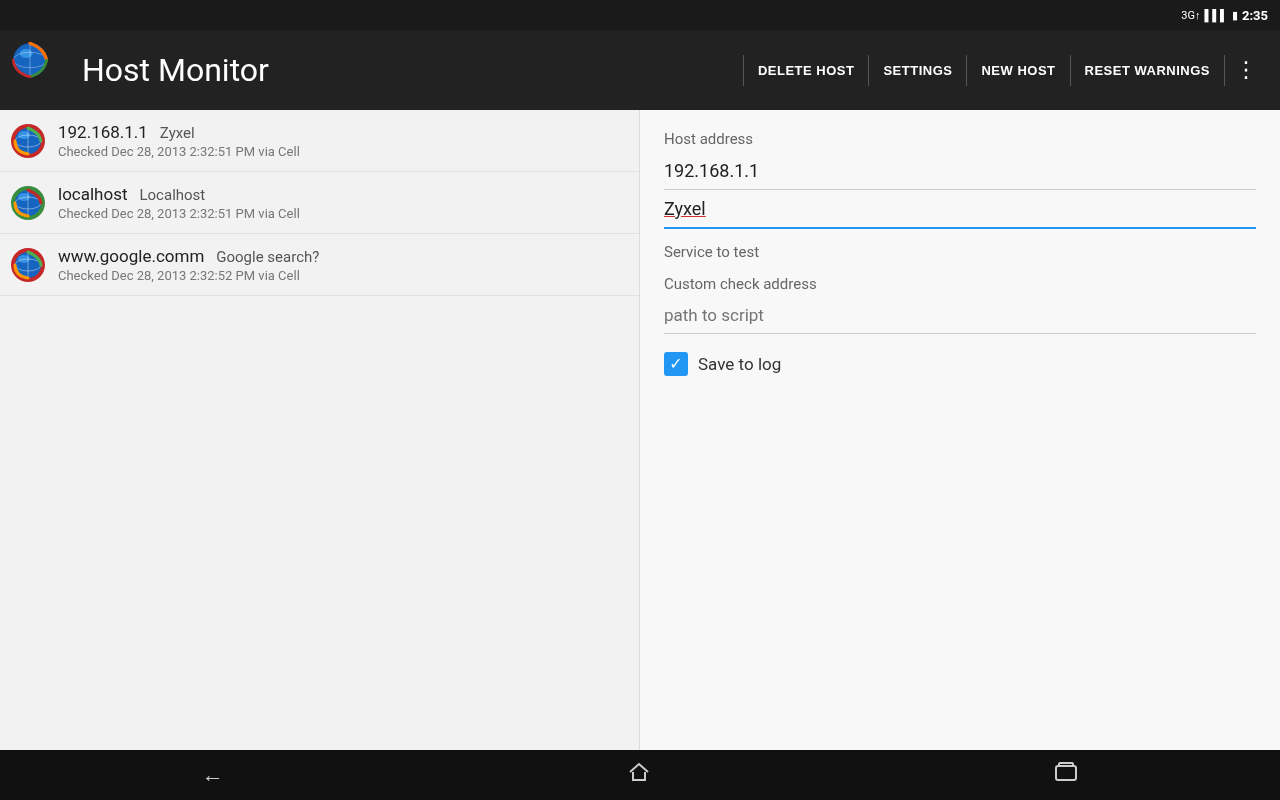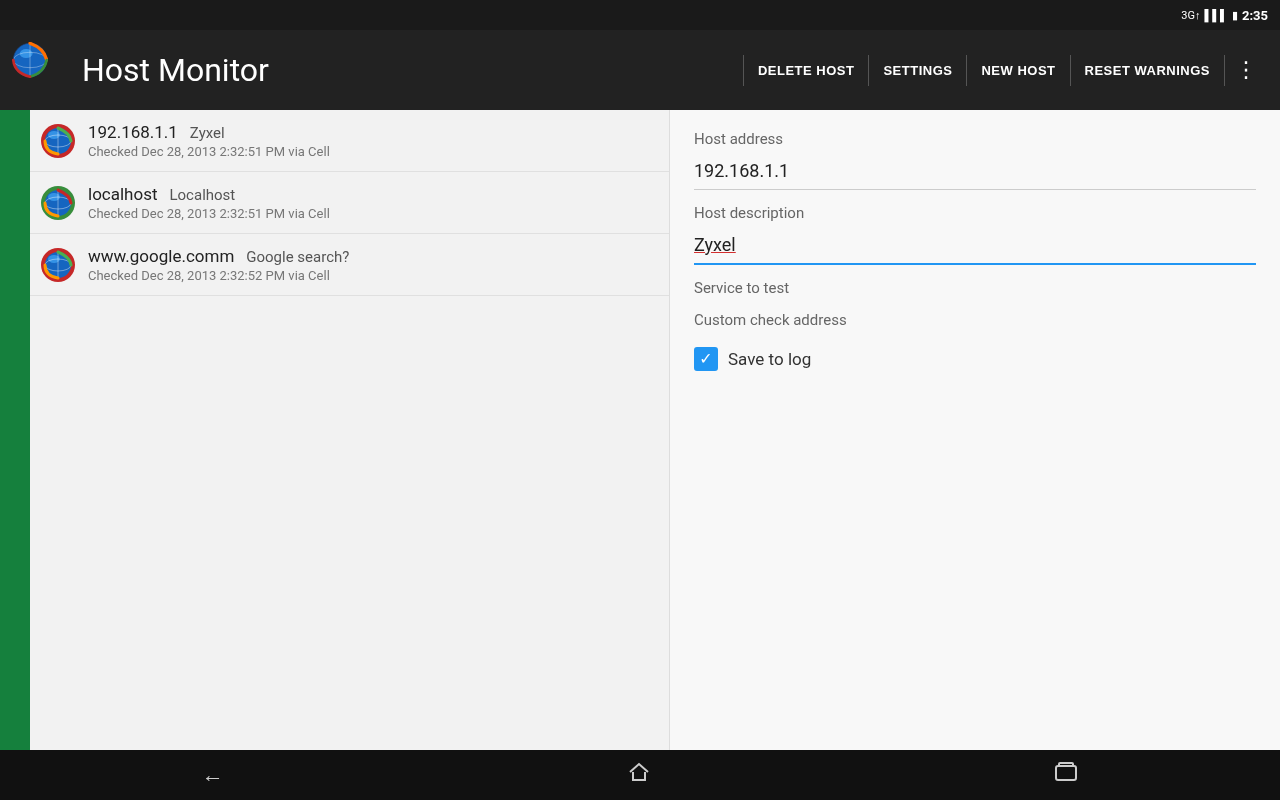--- a/index.html
+++ b/index.html
@@ -80,21 +80,20 @@
       background: transparent;
       letter-spacing: 1px;
     }
 
     
     #main-content {
       display: flex;
       width: 100%;
       height: calc(800px - 30px - 80px - 50px);
       background: #15803d;
-      padding-left: 30px;
     }
 
     
     #left-panel {
       width: 640px;
       background: #f2f2f2;
       border-right: 1px solid #ddd;
       overflow-y: auto;
     }
 
@@ -354,26 +353,26 @@
       </div>
     </div>
 
   </div>
 
   <div id="right-panel">
 
     <div class="field-label">Host address</div>
     <div class="field-value">192.168.1.1</div>
 
-    <div class="field-label">Host description</div>
     <input class="field-input" type="text" style="text-decoration: underline rgb(211, 47, 47);" value="Zyxel">
 
     <div class="field-label">Service to test</div>
 
     <div class="field-label">Custom check address</div>
+    <input class="path-input" type="text" placeholder="path to script" style="">
 
     <div class="checkbox-row">
       <div class="checkbox-box">
         <span class="checkbox-check">✓</span>
       </div>
       <span class="checkbox-label">Save to log</span>
     </div>
 
   </div>
 

